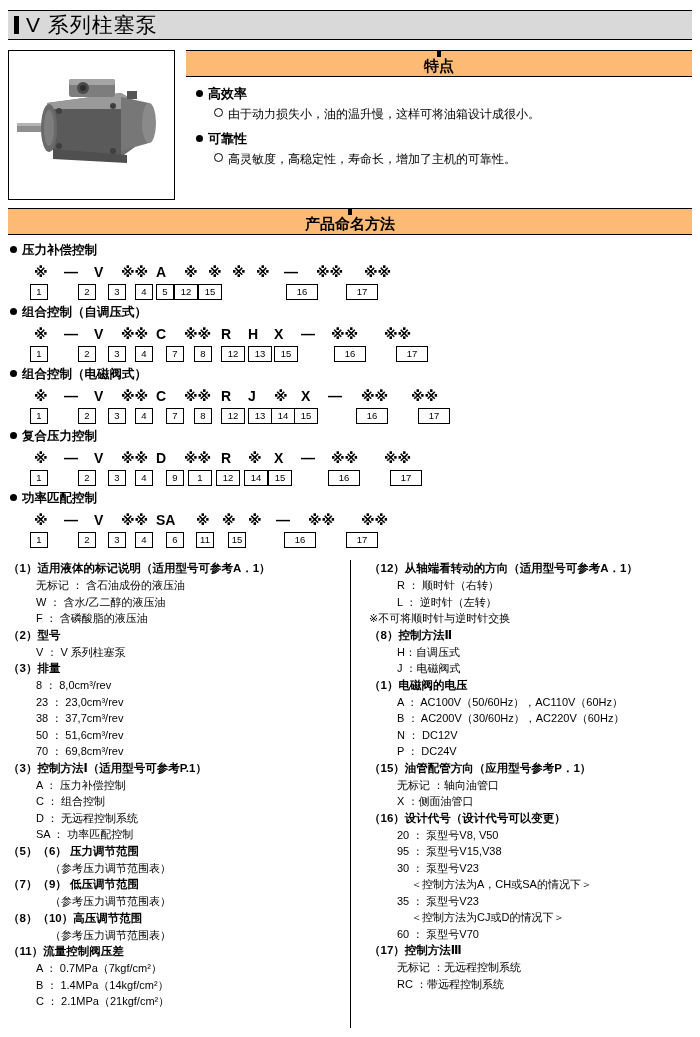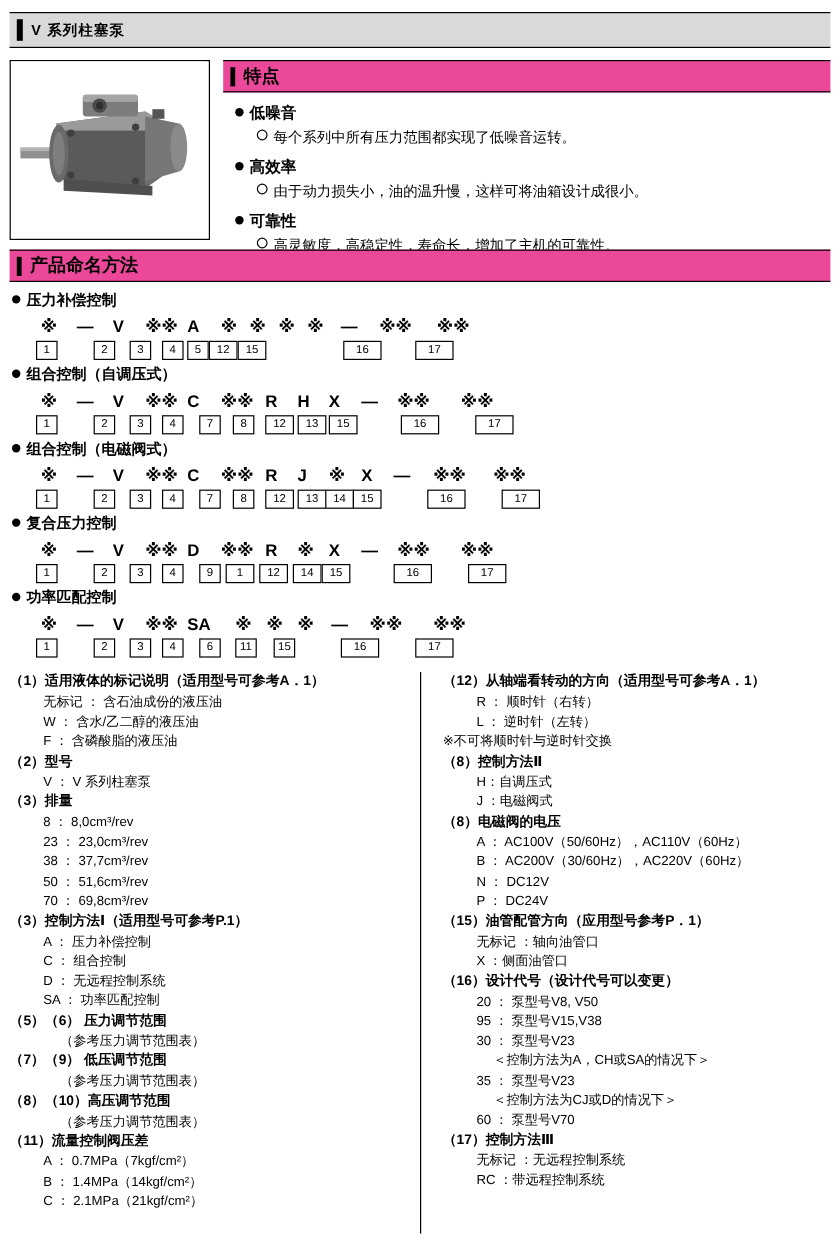--- a/index.html
+++ b/index.html
@@ -17,35 +17,35 @@
   
   .title-bar{
     position:absolute;left:8px;top:10px;width:684px;height:28px;
     background:#d9d9d9;
     border-top:1px solid #000;border-bottom:1px solid #000;
     display:flex;align-items:center;
   }
   .title-bar .bar-accent{
     width:5px;height:18px;background:#000;margin-left:6px;margin-right:7px;
   }
-  .title-bar .t{font-size:12px;font-weight:bold;letter-spacing:1px;}
+  .title-bar .t{font-size:21px;font-weight:normal;letter-spacing:1px;}
 
   
   .photo-box{
     position:absolute;left:8px;top:50px;width:165px;height:148px;
     border:1px solid #000;background:#fff;overflow:hidden;
   }
 
   
   .features{
     position:absolute;left:186px;top:50px;width:506px;
   }
   .sec-head{
-    background:#ec4899;border-top:1px solid #000;border-bottom:1px solid #000;
-    height:25px;display:flex;align-items:center;
+    background:#fdba74;border-top:1px solid #000;border-bottom:1px solid #000;
+    height:25px;display:flex;align-items:center;flex-direction:column;
   }
   .sec-head .bar-accent{width:4px;height:16px;background:#000;margin-left:6px;margin-right:7px;}
   .sec-head .t{font-size:15px;font-weight:bold;}
   .feat-list{padding:8px 0 0 10px;}
   .feat-item{margin-bottom:7px;}
   .feat-title{font-size:13px;font-weight:bold;}
   .feat-title .dot{display:inline-block;width:7px;height:7px;border-radius:50%;background:#000;margin-right:5px;vertical-align:1px;}
   .feat-desc{font-size:12px;margin-left:18px;margin-top:3px;}
   .feat-desc .ring{display:inline-block;width:7px;height:7px;border-radius:50%;border:1px solid #000;margin-right:5px;vertical-align:1px;}
 
@@ -123,24 +123,20 @@
       <rect x="118" y="40" width="10" height="8" fill="#555"></rect>
     </svg>
   </div>
 
   <div class="features">
     <div class="sec-head">
       <div class="bar-accent"></div>
       <div class="t">特点</div>
     </div>
     <div class="feat-list">
-      <div class="feat-item">
-        <div class="feat-title"><span class="dot"></span><span>低噪音</span></div>
-        <div class="feat-desc"><span class="ring"></span><span>每个系列中所有压力范围都实现了低噪音运转。</span></div>
-      </div>
       <div class="feat-item">
         <div class="feat-title"><span class="dot"></span><span>高效率</span></div>
         <div class="feat-desc"><span class="ring"></span><span>由于动力损失小，油的温升慢，这样可将油箱设计成很小。</span></div>
       </div>
       <div class="feat-item">
         <div class="feat-title"><span class="dot"></span><span>可靠性</span></div>
         <div class="feat-desc"><span class="ring"></span><span>高灵敏度，高稳定性，寿命长，增加了主机的可靠性。</span></div>
       </div>
     </div>
   </div>
@@ -333,21 +329,21 @@
         <div class="lg-line ind2">C ： 2.1MPa（21kgf/cm²）</div>
       </div>
     <div class="col right">
         <div class="lg-head">（12）从轴端看转动的方向（适用型号可参考A．1）</div>
         <div class="lg-line ind2">R     ：  顺时针（右转）</div>
         <div class="lg-line ind2">L     ：  逆时针（左转）</div>
         <div class="lg-line">※不可将顺时针与逆时针交换</div>
         <div class="lg-head">（8）控制方法Ⅱ</div>
         <div class="lg-line ind2">H：自调压式</div>
         <div class="lg-line ind2">J ：电磁阀式</div>
-        <div class="lg-head">（8）电磁阀的电压</div>
+        <div class="lg-head">（1）电磁阀的电压</div>
         <div class="lg-line ind2">A ： AC100V（50/60Hz），AC110V（60Hz）</div>
         <div class="lg-line ind2">B ： AC200V（30/60Hz），AC220V（60Hz）</div>
         <div class="lg-line ind2">N ： DC12V</div>
         <div class="lg-line ind2">P ： DC24V</div>
         <div class="lg-head">（15）油管配管方向（应用型号参考P．1）</div>
         <div class="lg-line ind2">无标记 ：轴向油管口</div>
         <div class="lg-line ind2">X        ：侧面油管口</div>
         <div class="lg-head">（16）设计代号（设计代号可以变更）</div>
         <div class="lg-line ind2">20 ： 泵型号V8, V50</div>
         <div class="lg-line ind2">95 ： 泵型号V15,V38</div>

